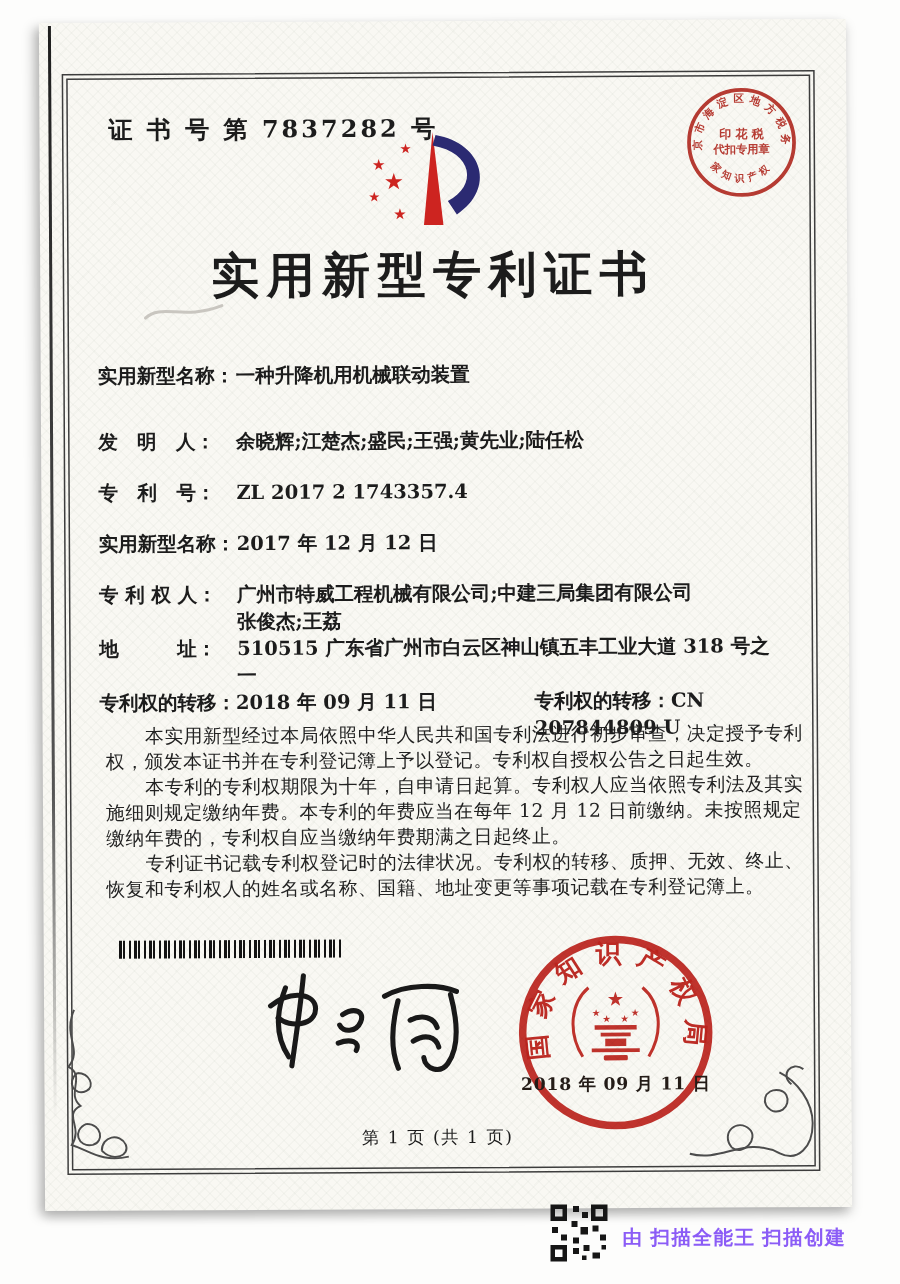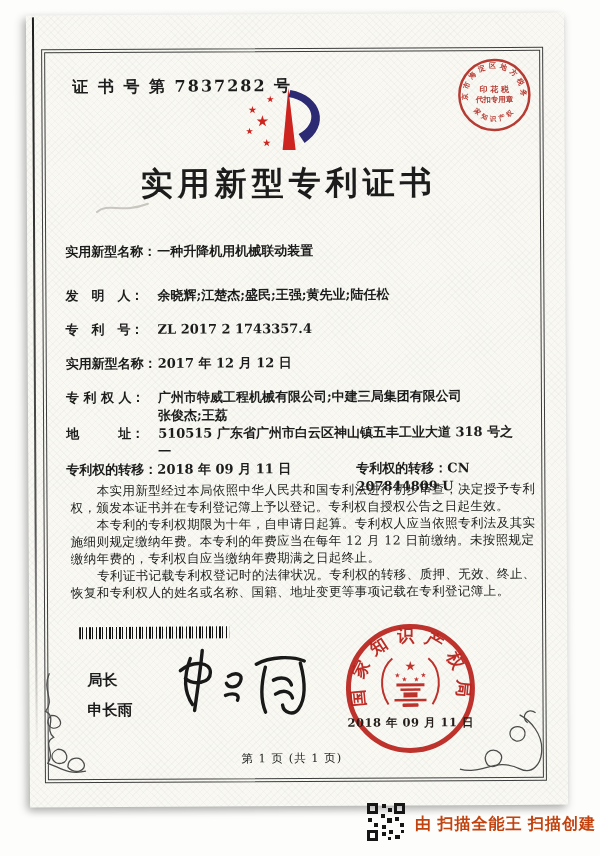--- a/index.html
+++ b/index.html
@@ -31,21 +31,21 @@
            background:repeating-linear-gradient(90deg,#121212 0 2px,transparent 2px 3px,#121212 3px 4px,
                       transparent 4px 7px,#121212 7px 8px,transparent 8px 10px);}
   .director{position:absolute;left:58px;top:650px;font-size:15px;font-weight:600;line-height:30px;}
   .signature{position:absolute;left:135px;top:628px;width:150px;height:80px;}
   .seal{position:absolute;left:313px;top:607px;width:136px;height:136px;mix-blend-mode:multiply;}
   .stamp{position:absolute;left:428px;top:42px;width:80px;height:80px;mix-blend-mode:multiply;opacity:0.9;}
   .footer{position:absolute;left:15px;top:737px;width:494px;text-align:center;font-size:11.5px;letter-spacing:1px;}
   .orn{position:absolute;}
   .watermark{position:absolute;left:366px;top:802px;display:flex;align-items:center;gap:9px;
              font-family:"Liberation Sans","DejaVu Sans",sans-serif;}
-  .watermark-text{font-size:16px;font-weight:600;color:#c2410c;letter-spacing:1px;}
+  .watermark-text{font-size:13px;font-weight:600;color:#8b5cf6;letter-spacing:1px;}
 </style>
 </head>
 <body>
 
 <div class="paper">
   <div class="paper-edge"></div>
   <div class="frame"></div>
 
   <div class="cert-no">证 书 号 第 7837282 号</div>
 
@@ -102,24 +102,20 @@
   </div>
 
   <div class="paras">
     <p>本实用新型经过本局依照中华人民共和国专利法进行初步审查，决定授予专利权，颁发本证书并在专利登记簿上予以登记。专利权自授权公告之日起生效。</p>
     <p>本专利的专利权期限为十年，自申请日起算。专利权人应当依照专利法及其实施细则规定缴纳年费。本专利的年费应当在每年 12 月 12 日前缴纳。未按照规定缴纳年费的，专利权自应当缴纳年费期满之日起终止。</p>
     <p>专利证书记载专利权登记时的法律状况。专利权的转移、质押、无效、终止、恢复和专利权人的姓名或名称、国籍、地址变更等事项记载在专利登记簿上。</p>
   </div>
 
   <div class="barcode"></div>
 
-  <div class="director">
-    <div>局长</div>
-    <div>申长雨</div>
-  </div>
 
   <div class="signature">
     <svg width="150" height="80" viewBox="0 0 150 80">
       <g stroke="#191919" stroke-width="3.4" fill="none" stroke-linecap="round">
         <path d="M26 16 C19 34 20 50 28 62"></path>
         <path d="M16 28 C30 17 46 20 46 30 C46 41 29 43 21 36"></path>
         <path d="M38 8 C36 28 33 48 30 68"></path>
         <path d="M64 34 C72 29 79 32 76 39 C73 46 64 46 62 41"></path>
         <path d="M61 53 C69 50 76 52 73 58"></path>
         <path d="M92 22 C106 14 128 14 140 19"></path>

